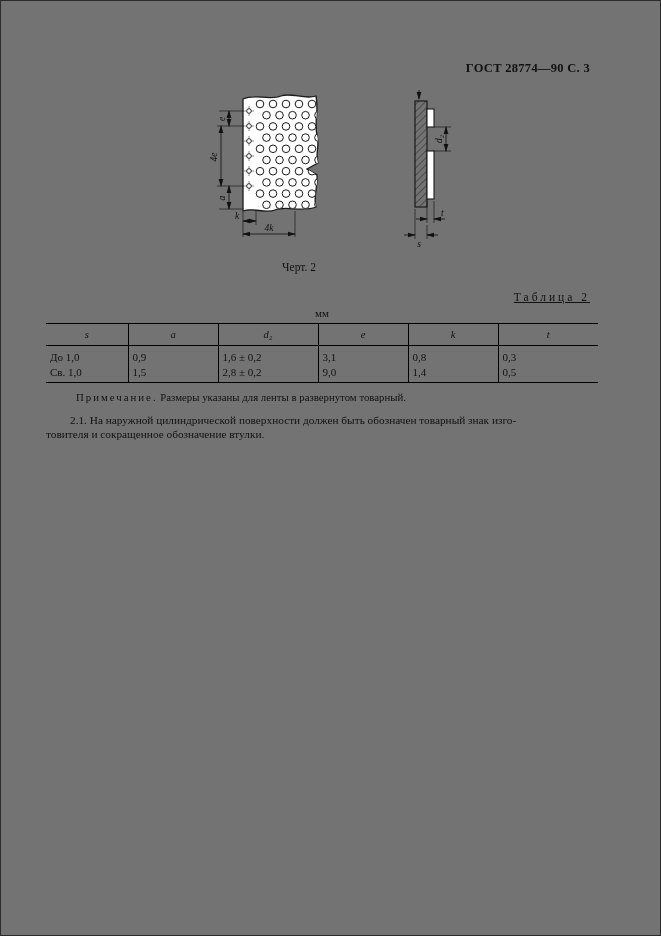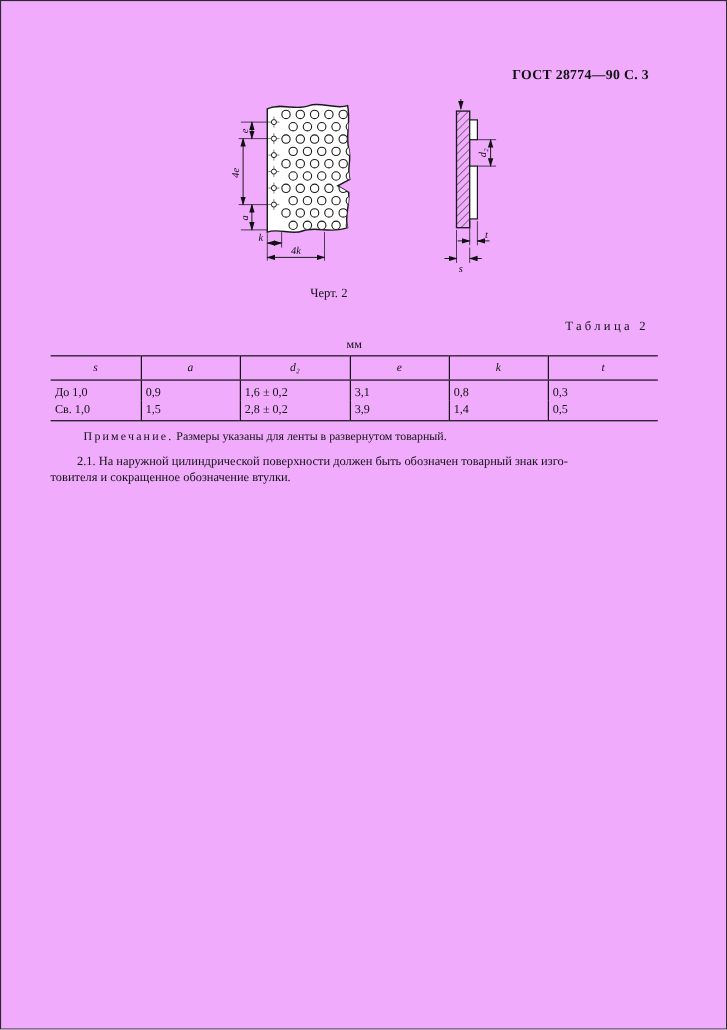--- a/index.html
+++ b/index.html
@@ -1,39 +1,39 @@
 <!DOCTYPE html>
 <html><head>
 <meta charset="utf-8">
 <style>
   html,body{margin:0;padding:0;background:#e8e8e8;}
   .page{
     position:relative;
     width:659px;height:934px;
-    background:#f0abfc;
+    background:#737373;
     border:1px solid #2b2b2b;
     font-family:"Liberation Serif", serif;
     color:#111;
     overflow:hidden;
   }
   .doc-header{
     position:absolute; top:60px; right:70px;
     font-weight:bold; font-size:12.5px; letter-spacing:0.3px;
   }
   .figure-area{
     position:absolute; left:182px; top:88px;
     display:flex; gap:42px; align-items:flex-start;
   }
   .fig-caption{
     position:absolute; left:173px; top:260px; width:250px;
     text-align:center; font-size:11.5px;
   }
   .table-label{
     position:absolute; top:290px; right:70px;
-    font-size:11.5px; letter-spacing:3px;
+    font-size:11.5px; letter-spacing:3px;text-decoration:underline;
   }
   .units{
     position:absolute; top:306px; left:45px; width:552px;
     text-align:center; font-size:11px;
   }
   table.gost{
     position:absolute; top:322px; left:45px; width:552px;
     border-collapse:collapse;
     border-top:1px solid #000;
     border-bottom:1px solid #000;
@@ -264,21 +264,21 @@
         <td>0,9</td>
         <td>1,6 ± 0,2</td>
         <td>3,1</td>
         <td>0,8</td>
         <td>0,3</td>
       </tr>
       <tr>
         <td>Св. 1,0</td>
         <td>1,5</td>
         <td>2,8 ± 0,2</td>
-        <td>3,9</td>
+        <td>9,0</td>
         <td>1,4</td>
         <td>0,5</td>
       </tr>
     </tbody>
   </table>
 
   <div class="note">
     <span class="note-label">Примечание.</span>
     <span>Размеры указаны для ленты в развернутом товарный.</span>
   </div>

